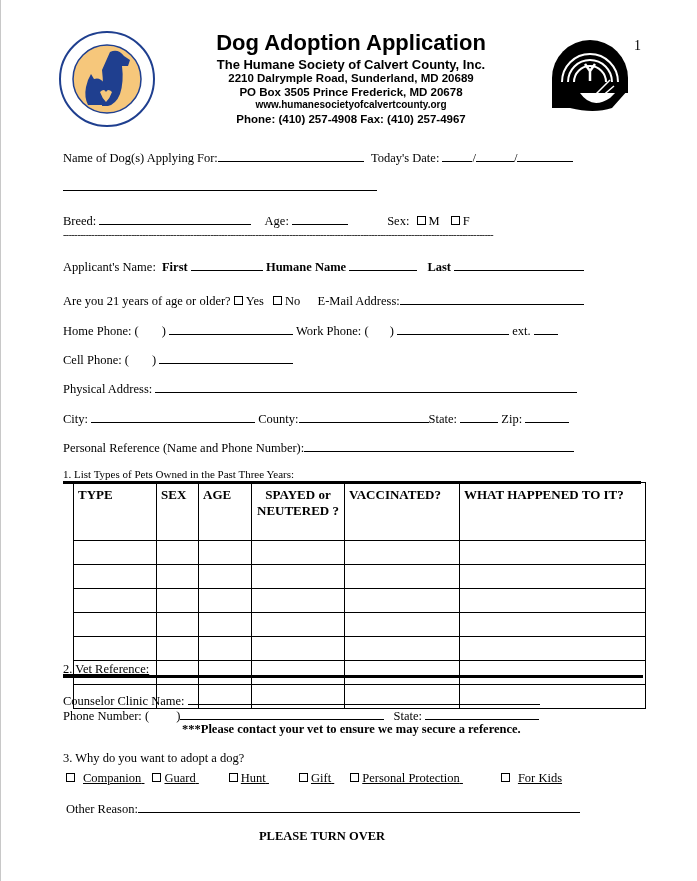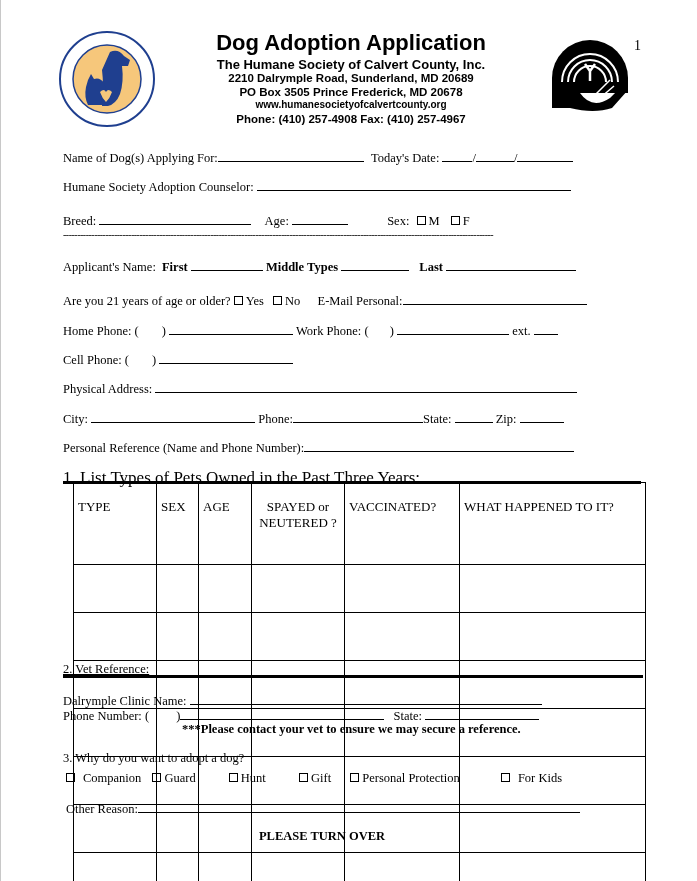--- a/index.html
+++ b/index.html
@@ -5,21 +5,21 @@
   html, body { margin:0; padding:0; background:#fff; }
   body { width:697px; height:881px; position:relative; overflow:hidden;
          font-family:"Liberation Serif", serif; color:#000; font-size:12px; }
   .edge { position:absolute; left:0; top:0; width:1px; height:881px; background:#c8c8c8; }
   .abs { position:absolute; white-space:nowrap; }
   .b { font-weight:bold; }
   .line { display:inline-block; border-bottom:1px solid #000; height:11px; vertical-align:baseline; }
   .cb { display:inline-block; width:7px; height:7px; border:1px solid #000; margin:0 3px 0 0; vertical-align:0px; }
   .hdr { position:absolute; left:210px; width:282px; text-align:center; font-family:"Liberation Sans", sans-serif; }
   table.pets { position:absolute; left:73px; top:482px; border-collapse:collapse; }
-  table.pets td, table.pets th { border:1px solid #000; padding:16px 4px; font-size:13px; vertical-align:top; font-weight:normal; }
+  table.pets td, table.pets th { border:1px solid #000; padding:4px 4px; font-size:13px; vertical-align:top; font-weight:bold; }
   table.pets th { height:49px; text-align:left; }
   table.pets td { height:15px; }
   .rule-thick { position:absolute; height:3px; background:#000; }
 </style>
 </head>
 <body>
 
 <div class="edge"></div>
 
 <div class="abs" style="left:58px;top:30px;width:98px;height:98px;">
@@ -53,51 +53,50 @@
 </div>
 <div class="abs" style="left:634px;top:38px;font-size:14px;">1</div>
 
 <div class="abs" style="left:63px;top:150px;font-size:12.5px;">
   <span>Name of Dog(s) Applying For:</span><span class="line" style="width:146px;"></span>
   <span style="margin-left:4px;">Today's Date:</span>
   <span class="line" style="width:30px;"></span><span>/</span><span class="line" style="width:38px;"></span><span>/</span><span class="line" style="width:56px;"></span>
 </div>
 
 <div class="abs" style="left:63px;top:179px;font-size:12.5px;">
-  <span>Humane Society Adoption Counselor:</span>
   <span class="line" style="width:314px;"></span>
 </div>
 
 <div class="abs" style="left:63px;top:213px;font-size:12.5px;">
   <span>Breed:</span>
   <span class="line" style="width:152px;"></span>
   <span style="margin-left:10px;">Age:</span>
   <span class="line" style="width:56px;"></span>
   <span style="margin-left:36px;margin-top:40px;">Sex:</span>
   <span class="cb" style="margin-left:4px;"></span><span>M</span>
   <span class="cb" style="margin-left:8px;"></span><span>F</span>
 </div>
 
 <div class="abs" style="left:63px;top:229px;width:571px;overflow:hidden;font-size:10px;letter-spacing:-0.5px;">--------------------------------------------------------------------------------------------------------------------------------------------------------</div>
 
 <div class="abs" style="left:63px;top:259px;font-size:12.5px;">
   <span>Applicant's Name:</span>
   <span class="b" style="margin-left:3px;">First</span>
   <span class="line" style="width:72px;"></span>
-  <span class="b">Middle Types</span>
+  <span class="b">Humane Name</span>
   <span class="line" style="width:68px;"></span>
   <span class="b" style="margin-left:7px;">Last</span>
   <span class="line" style="width:130px;"></span>
 </div>
 
 <div class="abs" style="left:63px;top:293px;font-size:12.5px;">
   <span>Are you 21 years of age or older?</span>
   <span class="cb"></span><span>Yes</span>
   <span class="cb" style="margin-left:6px;"></span><span>No</span>
-  <span style="margin-left:14px;">E-Mail Personal:</span><span class="line" style="width:184px;"></span>
+  <span style="margin-left:14px;">E-Mail Address:</span><span class="line" style="width:184px;"></span>
 </div>
 
 <div class="abs" style="left:63px;top:323px;font-size:12.5px;">
   <span>Home Phone: (</span>
   <span style="margin-left:20px;">)</span>
   <span class="line" style="width:124px;"></span>
   <span>Work Phone: (</span>
   <span style="margin-left:18px;">)</span>
   <span class="line" style="width:112px;"></span>
   <span>ext.</span>
@@ -111,31 +110,31 @@
 </div>
 
 <div class="abs" style="left:63px;top:381px;font-size:12.5px;">
   <span>Physical Address:</span>
   <span class="line" style="width:422px;"></span>
 </div>
 
 <div class="abs" style="left:63px;top:411px;font-size:12.5px;">
   <span>City:</span>
   <span class="line" style="width:164px;"></span>
-  <span>Phone:</span><span class="line" style="width:130px;"></span><span>State:</span>
+  <span>County:</span><span class="line" style="width:130px;"></span><span>State:</span>
   <span class="line" style="width:38px;"></span>
   <span>Zip:</span>
   <span class="line" style="width:44px;"></span>
 </div>
 
 <div class="abs" style="left:63px;top:440px;font-size:12.5px;">
   <span>Personal Reference (Name and Phone Number):</span><span class="line" style="width:270px;"></span>
 </div>
 
-<div class="abs" style="left:63px;top:468px;font-size:17px;">1. List Types of Pets Owned in the Past Three Years:</div>
+<div class="abs" style="left:63px;top:468px;font-size:11px;">1. List Types of Pets Owned in the Past Three Years:</div>
 <div class="rule-thick" style="left:63px;top:481px;width:578px;"></div>
 <table class="pets">
   <tbody>
       <tr>
     <th style="width:74px;">TYPE</th>
     <th style="width:33px;">SEX</th>
     <th style="width:44px;">AGE</th>
     <th style="width:84px;text-align:center;white-space:normal;">SPAYED or NEUTERED ?</th>
     <th style="width:106px;">VACCINATED?</th>
     <th style="width:177px;">WHAT HAPPENED TO IT?</th>
@@ -196,33 +195,33 @@
         <td></td>
         <td></td>
       </tr>
 </tbody>
   </table>
 
 <div class="abs" style="left:63px;top:662px;font-size:12.5px;text-decoration:underline;">2. Vet Reference:</div>
 <div class="rule-thick" style="left:63px;top:675px;width:580px;"></div>
 
 <div class="abs" style="left:63px;top:693px;font-size:12.5px;">
-  <span>Dalrymple Clinic Name:</span>
+  <span>Counselor Clinic Name:</span>
   <span class="line" style="width:352px;"></span>
 </div>
 <div class="abs" style="left:63px;top:708px;font-size:12.5px;">
   <span>Phone Number: (</span>
   <span style="margin-left:24px;">)</span><span class="line" style="width:204px;"></span>
   <span style="margin-left:6px;">State:</span>
   <span class="line" style="width:114px;"></span>
 </div>
 <div class="abs b" style="left:182px;top:722px;font-size:12.5px;">***Please contact your vet to ensure we may secure a reference.</div>
 
 <div class="abs" style="left:63px;top:751px;font-size:12.5px;">3. Why do you want to adopt a dog?</div>
-<div class="abs" style="left:66px;top:771px;font-size:12.5px;">
+<div class="abs" style="left:66px;top:771px;font-size:12.5px;text-decoration:underline;">
   <span class="cb"></span><span style="margin-left:5px;">Companion</span>
   <span class="cb" style="margin-left:8px;"></span><span>Guard</span>
   <span class="cb" style="margin-left:30px;"></span><span>Hunt</span>
   <span class="cb" style="margin-left:30px;"></span><span>Gift</span>
   <span class="cb" style="margin-left:16px;"></span><span>Personal Protection</span>
   <span class="cb" style="margin-left:38px;"></span><span style="margin-left:5px;">For Kids</span>
 </div>
 
 <div class="abs" style="left:66px;top:801px;font-size:12.5px;">
   <span>Other Reason:</span><span class="line" style="width:442px;"></span>

